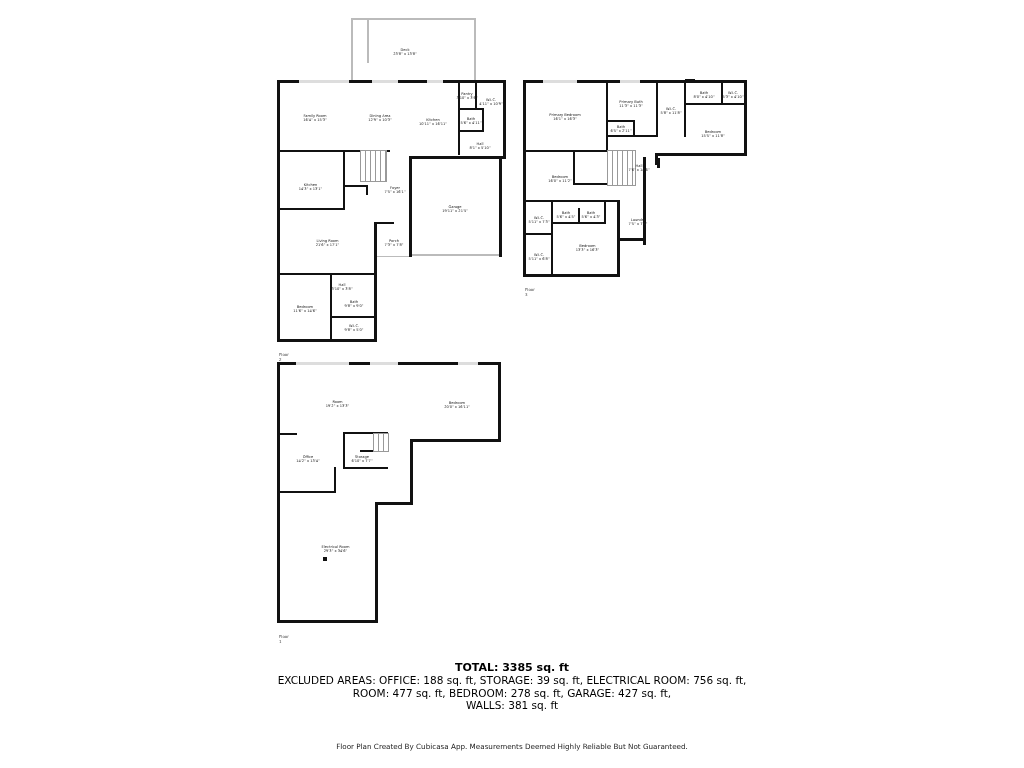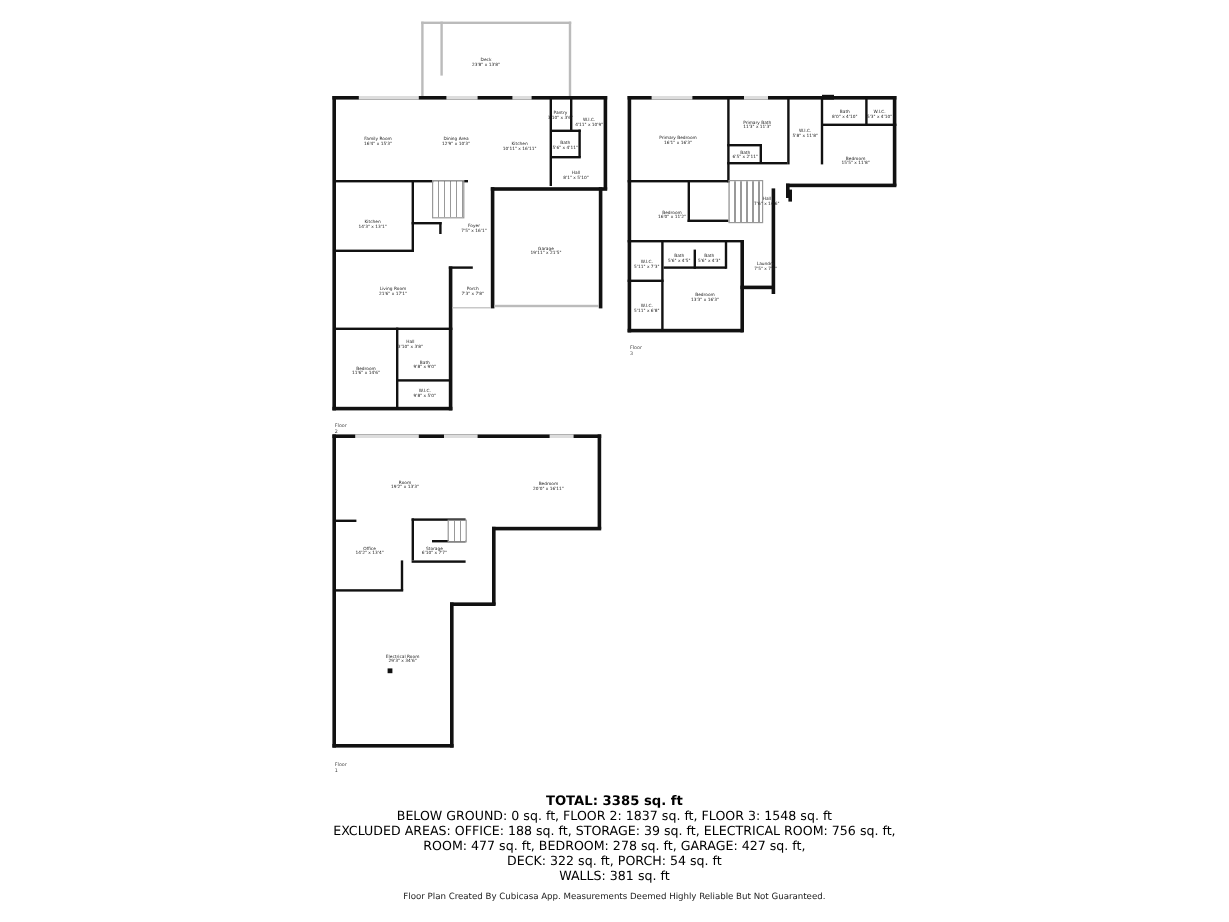--- a/index.html
+++ b/index.html
@@ -272,19 +272,17 @@
     <span class="n">Storage</span>
     <span class="d">6'10" x 7'7"</span>
   </div>
 <div class="room" style="left:313px;top:545px;width:45px;">
     <span class="n">Electrical Room</span>
     <span class="d">29'3" x 34'6"</span>
   </div>
 
 <div id="summary">
   <div class="total">TOTAL: 3385 sq. ft</div>
-  <div>BELOW GROUND: 0 sq. ft, FLOOR 2: 1837 sq. ft, FLOOR 3: 1548 sq. ft</div>
   <div>EXCLUDED AREAS: OFFICE: 188 sq. ft, STORAGE: 39 sq. ft, ELECTRICAL ROOM: 756 sq. ft,</div>
   <div>ROOM: 477 sq. ft, BEDROOM: 278 sq. ft, GARAGE: 427 sq. ft,</div>
-  <div>DECK: 322 sq. ft, PORCH: 54 sq. ft</div>
   <div>WALLS: 381 sq. ft</div>
 </div>
 <div id="credit">Floor Plan Created By Cubicasa App. Measurements Deemed Highly Reliable But Not Guaranteed.</div>
 
 </body></html>

